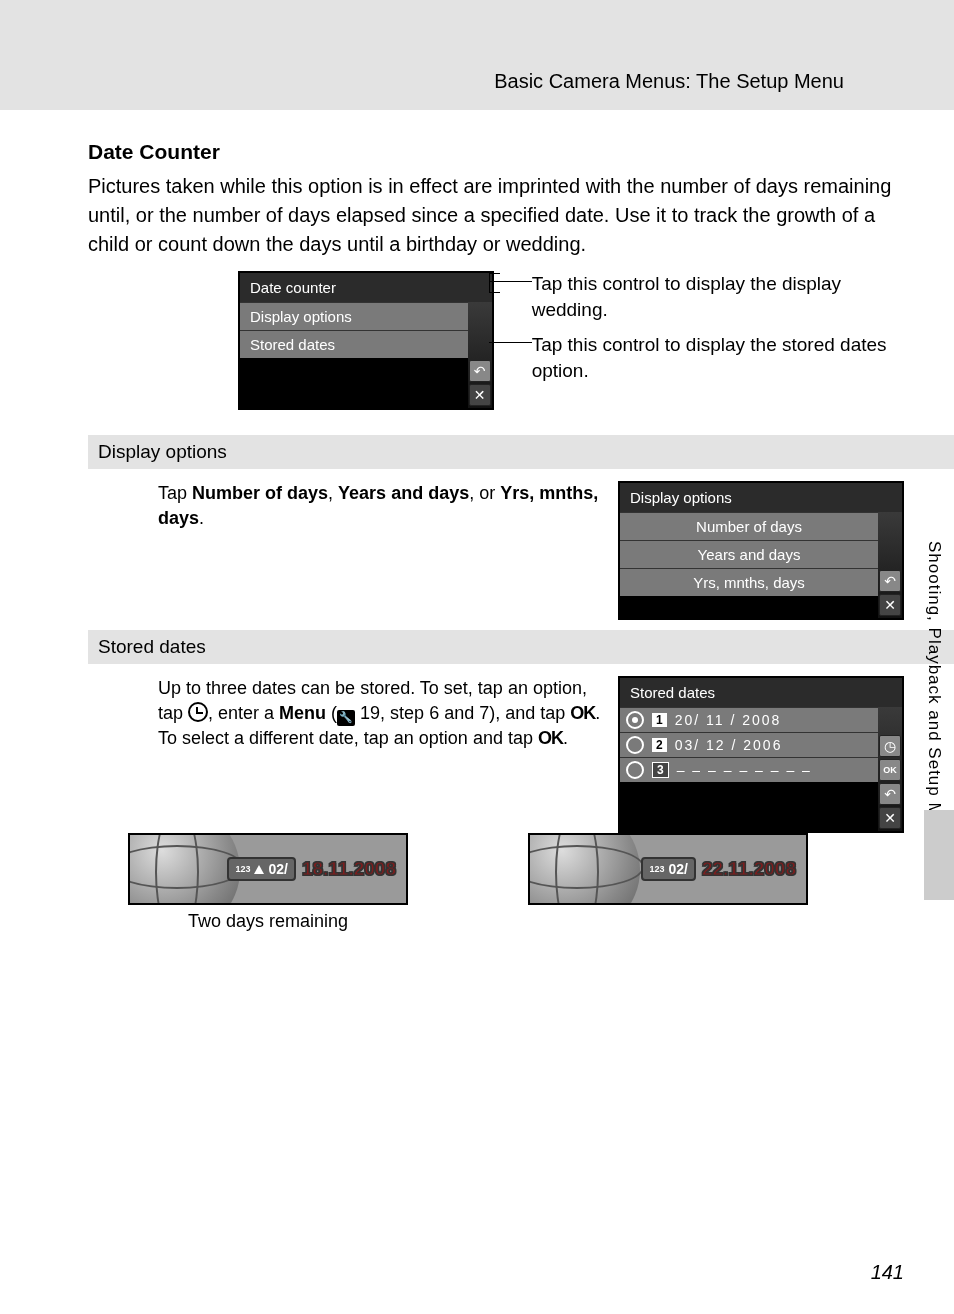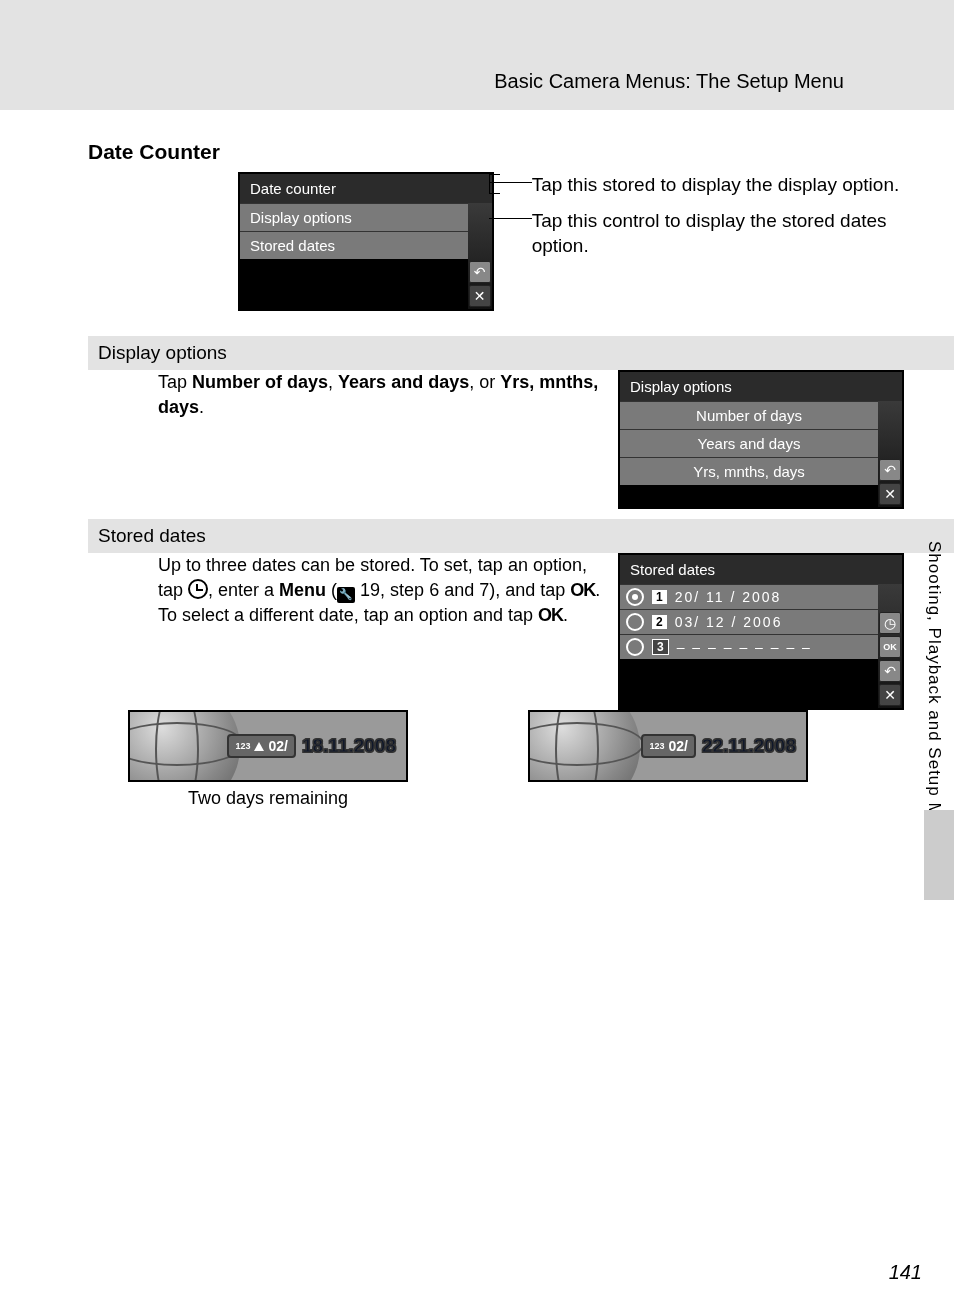--- a/index.html
+++ b/index.html
@@ -141,21 +141,21 @@
   .sub-head {
     background: #e3e3e3;
     padding: 6px 10px;
     font-size: 19px;
     margin-right: -50px;
     margin-top: 10px;
   }
   .sub-content {
     display: flex;
     gap: 12px;
-    padding: 0 0 0 70px;
+    padding: 12px 0 0 70px;
     align-items: flex-start;
   }
   .sub-text {
     font-size: 18px;
     line-height: 1.4;
     flex: 1;
   }
   .bold { font-weight: bold; }
   
   .date-row {
@@ -218,52 +218,53 @@
   .ball::after{width:40px;height:130px;left:45px;top:0;}
   .stamp {
     position:absolute;right:10px;top:22px;display:flex;align-items:center;gap:6px;
   }
   .stamp-box {
     background:#666;border:2px solid #333;border-radius:4px;color:#fff;
     font-weight:bold;padding:2px 6px;display:flex;align-items:center;gap:4px;
     font-size:14px;
   }
   .stamp-date {
-    font-weight:bold;font-size:19px;color:#0f172a;
+    font-weight:bold;font-size:19px;color:#7f1d1d;
     -webkit-text-stroke: 1px #333;
     text-shadow: 1px 1px 0 #333, -1px -1px 0 #333, 1px -1px 0 #333, -1px 1px 0 #333;
   }
   .tri{width:0;height:0;border-left:5px solid transparent;border-right:5px solid transparent;border-bottom:9px solid #fff;display:inline-block;}
   .sample-label{font-size:18px;margin-top:6px;}
   
   .side-tab {
     position:absolute;right:0;top:450px;width:40px;height:500px;
     display:flex;align-items:center;justify-content:center;
   }
   .side-tab .bot {
     position:absolute;right:0;bottom:50px;width:30px;height:90px;background:#ccc;
   }
   .side-text {
     writing-mode: vertical-rl;
     font-size:17px;
     letter-spacing:1px;
   }
   .page-num {
-    position:absolute;bottom:30px;right:32px;font-style:italic;font-size:20px;
+    position:absolute;bottom:30px;right:50px;font-style:italic;font-size:20px;
   }
   .center-opt { text-align:center; }
 </style>
 </head>
 <body>
 
 <div class="page">
   <div class="top-gray"></div>
   <div class="header">Basic Camera Menus: The Setup Menu</div>
 
   <h2>Date Counter</h2>
+  <div class="intro">Pictures taken while this option is in effect are imprinted with the number of days remaining until, or the number of days elapsed since a specified date. Use it to track the growth of a child or count down the days until a birthday or wedding.</div>
 
   <div class="menu-row" style="margin-left:150px;">
     <div class="camera-screen">
       <div class="screen-title">Date counter</div>
       <div class="screen-body">
         <div class="screen-list">
           <div class="screen-item">Display options</div>
           <div class="screen-item">Stored dates</div>
           <div class="filler"></div>
         </div>
@@ -272,21 +273,21 @@
           <div class="side-btn dark">✕</div>
         </div>
       </div>
     </div>
     <div class="callouts">
       <div class="callout">
         <span class="bracket-v" style="height:18px;top:2px;"></span>
         <span class="lead-wrap">
             <span class="lead-h"></span>
           </span>
-        <span>Tap this stored to display the display option.</span>
+        <span>Tap this control to display the display wedding.</span>
       </div>
       <div class="callout">
         <span class="lead-wrap">
             <span class="lead-h"></span>
           </span>
         <span>Tap this control to display the stored dates option.</span>
       </div>
     </div>
   </div>
 

